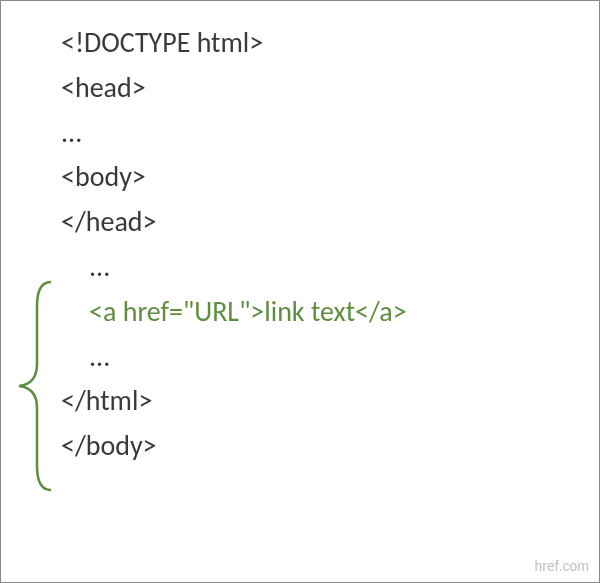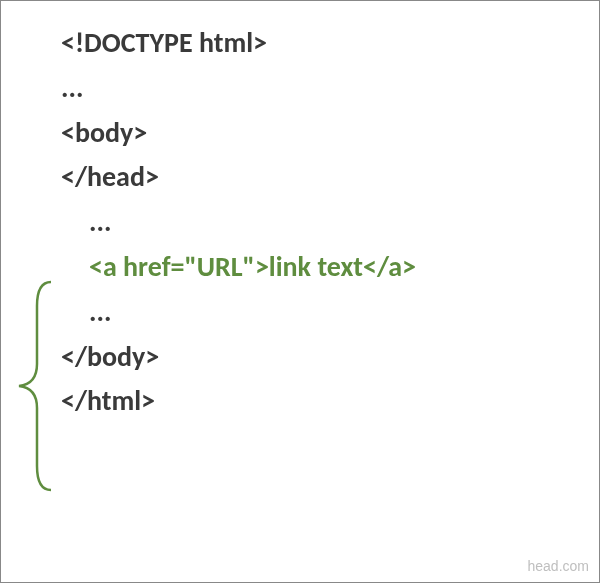--- a/index.html
+++ b/index.html
@@ -18,21 +18,20 @@
     }
     .code-container {
       position: absolute;
       top: 20px;
       left: 60px;
       line-height: 1.6;
     }
     .code-line {
       color: #3a3a3a;
       white-space: pre;
-      font-weight: bold;
     }
     .indent {
       padding-left: 28px;
     }
     .highlight {
       color: #5f8d3f;
     }
     .brace {
       position: absolute;
       left: 8px;
@@ -63,23 +62,24 @@
              L 28 88
              Q 28 108 10 110
              Q 28 112 28 132
              L 28 190
              Q 28 214 42 214" fill="none" stroke="#5f8d3f" stroke-width="2.5"></path>
   </svg>
 </div>
 
 <div class="code-container">
   <div class="code-line">&lt;!DOCTYPE html&gt;</div>
+  <div class="code-line">&lt;head&gt;</div>
   <div class="code-line">...</div>
   <div class="code-line">&lt;body&gt;</div>
   <div class="code-line">&lt;/head&gt;</div>
   <div class="code-line indent">...</div>
   <div class="code-line indent highlight">&lt;a href="URL"&gt;link text&lt;/a&gt;</div>
   <div class="code-line indent">...</div>
+  <div class="code-line">&lt;/html&gt;</div>
   <div class="code-line">&lt;/body&gt;</div>
-  <div class="code-line">&lt;/html&gt;</div>
 </div>
 
-<div class="watermark">head.com</div>
+<div class="watermark">href.com</div>
 
 </body></html>

